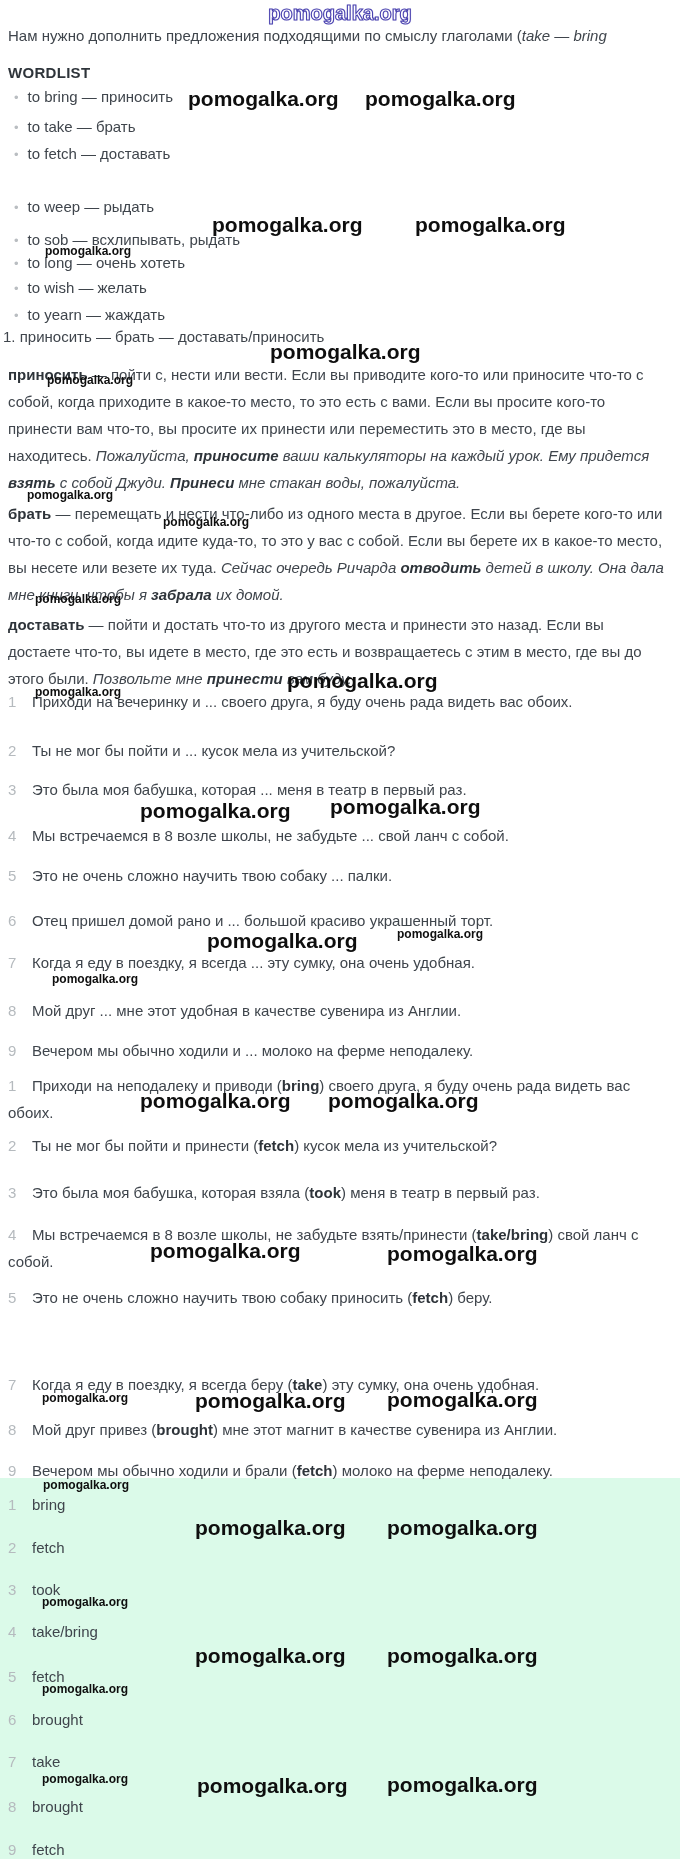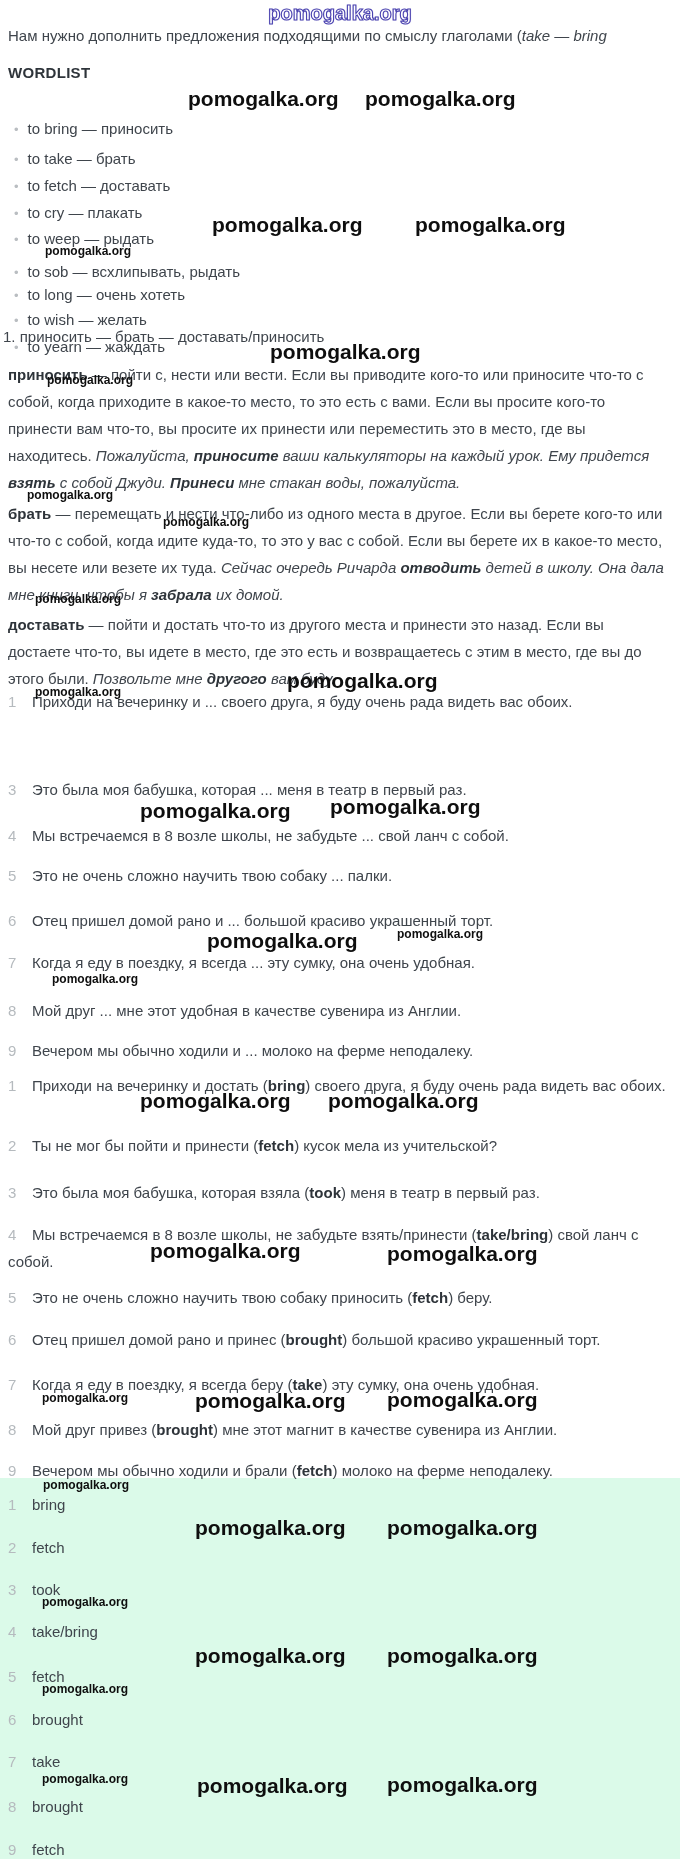--- a/index.html
+++ b/index.html
@@ -11,21 +11,21 @@
   .wm-lg{font-size:21px;font-weight:bold;line-height:21px;letter-spacing:0;}
   .wm-sm{font-size:12px;font-weight:bold;line-height:12px;}
   .wm-outline{position:absolute;top:3px;left:50%;transform:translateX(-50%);z-index:5;
         font-size:20px;font-weight:bold;line-height:20px;
         color:#ffffff;-webkit-text-stroke:1.1px var(--wm-outline,#4b43b0);
         text-shadow:0 0 1px var(--wm-outline,#4b43b0);}
   
   .abs{position:absolute;left:8px;right:14px;z-index:2;}
   .intro{top:25px;line-height:21px;white-space:nowrap;overflow:hidden;}
   .wl-head{top:52px;font-weight:bold;font-size:15px;letter-spacing:.3px;color:#2e343a;line-height:18px;}
-  .bullet{position:absolute;left:14px;right:14px;z-index:2;line-height:20px;margin-top:32px;}
+  .bullet{position:absolute;left:14px;right:14px;z-index:2;line-height:20px;}
   .bullet .dot{color:#b9bdc1;margin-right:9px;font-size:13px;}
   .sec-title{top:326px;left:3px;line-height:22px;}
   .def{margin:0;}
   .row{position:absolute;left:8px;right:12px;z-index:2;}
   .num{display:inline-block;width:24px;color:#b5babe;}
   .key-panel{position:absolute;left:0;top:1478px;width:680px;height:381px;z-index:1;
         background:var(--key-bg,#dbfae9);}
   .b{font-weight:bold;color:#2e343a;}
   .i{font-style:italic;}
 </style>
@@ -73,47 +73,46 @@
   <span class="wm wm-sm" style="left:42px;top:1596px">pomogalka.org</span>
   <span class="wm wm-sm" style="left:42px;top:1683px">pomogalka.org</span>
   <span class="wm wm-sm" style="left:42px;top:1773px">pomogalka.org</span>
 
   <p class="abs intro def"><span>Нам нужно дополнить предложения подходящими по смыслу глаголами (</span><span class="i">take — bring</span></p>
 
   <h2 class="abs wl-head">WORDLIST</h2>
   <div class="bullet" style="top:87px"><span class="dot">•</span><span>to bring — приносить</span></div>
   <div class="bullet" style="top:117px"><span class="dot">•</span><span>to take — брать</span></div>
   <div class="bullet" style="top:144px"><span class="dot">•</span><span>to fetch — доставать</span></div>
-  <div class="bullet" style="top:171px"><span class="dot">•</span><span>to cry — плакать</span></div>
   <div class="bullet" style="top:197px"><span class="dot">•</span><span>to weep — рыдать</span></div>
   <div class="bullet" style="top:230px"><span class="dot">•</span><span>to sob — всхлипывать, рыдать</span></div>
   <div class="bullet" style="top:253px"><span class="dot">•</span><span>to long — очень хотеть</span></div>
   <div class="bullet" style="top:278px"><span class="dot">•</span><span>to wish — желать</span></div>
   <div class="bullet" style="top:305px"><span class="dot">•</span><span>to yearn — жаждать</span></div>
 
   <p class="abs sec-title def">1. приносить — брать — доставать/приносить</p>
   <p class="abs def" style="top:361px"><span class="b">приносить</span><span> — пойти с, нести или вести. Если вы приводите кого-то или приносите что-то с собой, когда приходите в какое-то место, то это есть с вами. Если вы просите кого-то принести вам что-то, вы просите их принести или переместить это в место, где вы находитесь. </span><span class="i">Пожалуйста, </span><span class="b i">приносите</span><span class="i"> ваши калькуляторы на каждый урок. Ему придется </span><span class="b i">взять</span><span class="i"> с собой Джуди. </span><span class="b i">Принеси</span><span class="i"> мне стакан воды, пожалуйста.</span></p>
   <p class="abs def" style="top:500px"><span class="b">брать</span><span> — перемещать и нести что-либо из одного места в другое. Если вы берете кого-то или что-то с собой, когда идите куда-то, то это у вас с собой. Если вы берете их в какое-то место, вы несете или везете их туда. </span><span class="i">Сейчас очередь Ричарда </span><span class="b i">отводить</span><span class="i"> детей в школу. Она дала мне книги, чтобы я </span><span class="b i">забрала</span><span class="i"> их домой.</span></p>
-  <p class="abs def" style="top:611px"><span class="b">доставать</span><span> — пойти и достать что-то из другого места и принести это назад. Если вы достаете что-то, вы идете в место, где это есть и возвращаетесь с этим в место, где вы до этого были. </span><span class="i">Позвольте мне </span><span class="b i">другого</span><span class="i"> вам буду.</span></p>
+  <p class="abs def" style="top:611px"><span class="b">доставать</span><span> — пойти и достать что-то из другого места и принести это назад. Если вы достаете что-то, вы идете в место, где это есть и возвращаетесь с этим в место, где вы до этого были. </span><span class="i">Позвольте мне </span><span class="b i">принести</span><span class="i"> вам буду.</span></p>
 
   <div class="row" style="top:688px"><span class="num">1</span><span>Приходи на вечеринку и ... своего друга, я буду очень рада видеть вас обоих.</span></div>
+  <div class="row" style="top:737px"><span class="num">2</span><span>Ты не мог бы пойти и ... кусок мела из учительской?</span></div>
   <div class="row" style="top:776px"><span class="num">3</span><span>Это была моя бабушка, которая ... меня в театр в первый раз.</span></div>
   <div class="row" style="top:822px"><span class="num">4</span><span>Мы встречаемся в 8 возле школы, не забудьте ... свой ланч с собой.</span></div>
   <div class="row" style="top:862px"><span class="num">5</span><span>Это не очень сложно научить твою собаку ... палки.</span></div>
   <div class="row" style="top:907px"><span class="num">6</span><span>Отец пришел домой рано и ... большой красиво украшенный торт.</span></div>
   <div class="row" style="top:949px"><span class="num">7</span><span>Когда я еду в поездку, я всегда ... эту сумку, она очень удобная.</span></div>
   <div class="row" style="top:997px"><span class="num">8</span><span>Мой друг ... мне этот удобная в качестве сувенира из Англии.</span></div>
   <div class="row" style="top:1037px"><span class="num">9</span><span>Вечером мы обычно ходили и ... молоко на ферме неподалеку.</span></div>
 
-  <div class="row" style="top:1072px"><span class="num">1</span><span><span>Приходи на вечеринку и достать (</span><span class="b">bring</span><span>) своего друга, я буду очень рада видеть вас обоих.</span></span></div>
+  <div class="row" style="top:1072px"><span class="num">1</span><span><span>Приходи на неподалеку и приводи (</span><span class="b">bring</span><span>) своего друга, я буду очень рада видеть вас обоих.</span></span></div>
   <div class="row" style="top:1132px"><span class="num">2</span><span><span>Ты не мог бы пойти и принести (</span><span class="b">fetch</span><span>) кусок мела из учительской?</span></span></div>
   <div class="row" style="top:1179px"><span class="num">3</span><span><span>Это была моя бабушка, которая взяла (</span><span class="b">took</span><span>) меня в театр в первый раз.</span></span></div>
   <div class="row" style="top:1221px"><span class="num">4</span><span><span>Мы встречаемся в 8 возле школы, не забудьте взять/принести (</span><span class="b">take/bring</span><span>) свой ланч с собой.</span></span></div>
   <div class="row" style="top:1284px"><span class="num">5</span><span><span>Это не очень сложно научить твою собаку приносить (</span><span class="b">fetch</span><span>) беру.</span></span></div>
-  <div class="row" style="top:1326px"><span class="num">6</span><span><span>Отец пришел домой рано и принес (</span><span class="b">brought</span><span>) большой красиво украшенный торт.</span></span></div>
   <div class="row" style="top:1371px"><span class="num">7</span><span><span>Когда я еду в поездку, я всегда беру (</span><span class="b">take</span><span>) эту сумку, она очень удобная.</span></span></div>
   <div class="row" style="top:1416px"><span class="num">8</span><span><span>Мой друг привез (</span><span class="b">brought</span><span>) мне этот магнит в качестве сувенира из Англии.</span></span></div>
   <div class="row" style="top:1457px"><span class="num">9</span><span><span>Вечером мы обычно ходили и брали (</span><span class="b">fetch</span><span>) молоко на ферме неподалеку.</span></span></div>
 
   <div class="row" style="top:1491px"><span class="num">1</span><span>bring</span></div>
   <div class="row" style="top:1534px"><span class="num">2</span><span>fetch</span></div>
   <div class="row" style="top:1576px"><span class="num">3</span><span>took</span></div>
   <div class="row" style="top:1618px"><span class="num">4</span><span>take/bring</span></div>
   <div class="row" style="top:1663px"><span class="num">5</span><span>fetch</span></div>
   <div class="row" style="top:1706px"><span class="num">6</span><span>brought</span></div>

